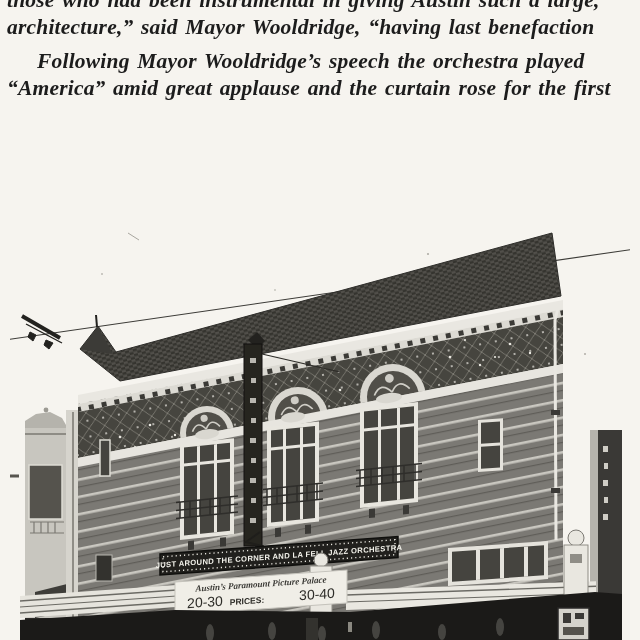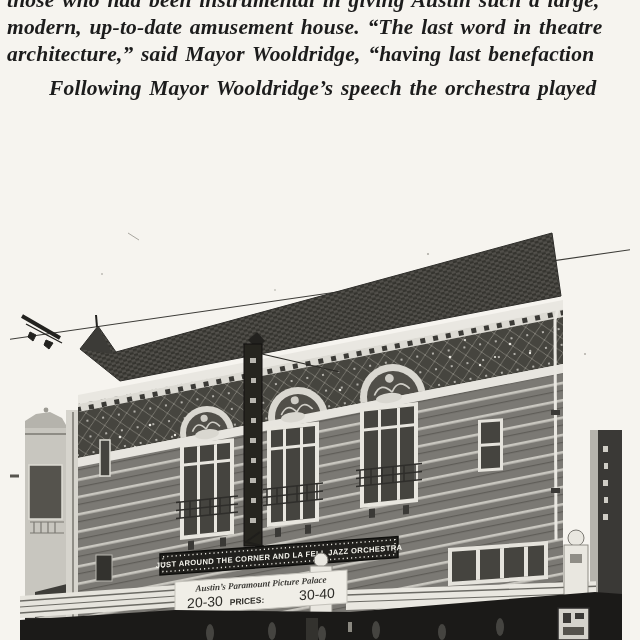--- a/index.html
+++ b/index.html
@@ -10,44 +10,44 @@
   }
   .page-text{
     position:absolute;left:7px;top:0;width:628px;
     margin-top:-13px;
     font-style:italic;font-weight:bold;
     font-size:21.5px;line-height:27px;
     color:#1c1c1c;
     letter-spacing:.2px;word-spacing:2px;
   }
   .para{margin:0;}
-  .para.second{margin-top:7px;margin-left:12px;}
+  .para.second{margin-top:7px;}
   .line{white-space:nowrap;}
   .line.indent{padding-left:30px;}
   .photo-wrap{
     position:absolute;left:10px;top:232px;width:620px;height:408px;
   }
   svg{display:block;}
   svg text{font-family:"Liberation Sans", sans-serif;}
   .sign-text{fill:#f2f1ea;font-size:7.6px;font-weight:bold;letter-spacing:.35px;}
   .marquee-script{fill:#3b3a36;font-size:9px;font-style:italic;font-family:"Liberation Serif",serif;font-weight:bold;}
   .price-big{fill:#2e2d29;font-size:14px;font-family:"Liberation Sans",sans-serif;}
   .price-small{fill:#2e2d29;font-size:8.5px;font-weight:bold;}
 </style>
 </head>
 <body>
 
 <div class="page-text">
   <div class="para">
     <div class="line">those who had been instrumental in giving Austin such a large,</div>
-    <div class="line">modern, up-to-date amusement house. “The last word in theatre</div>
     <div class="line">architecture,” said Mayor Wooldridge, “having last benefaction</div>
   </div>
   <div class="para second">
     <div class="line indent">Following Mayor Wooldridge’s speech the orchestra played</div>
+    <div class="line">“America” amid great applause and the curtain rose for the first</div>
   </div>
 </div>
 
 <div class="photo-wrap">
 <svg width="620" height="408" viewBox="0 0 620 408">
   <defs>
     <pattern id="tiles" width="8" height="5" patternUnits="userSpaceOnUse" patternTransform="rotate(-15)">
       <rect width="8" height="5" fill="#514f4a"></rect>
       <rect x="0" y="0" width="4" height="2.5" fill="#35342f"></rect>
       <rect x="4" y="2.5" width="4" height="2.5" fill="#35342f"></rect>

